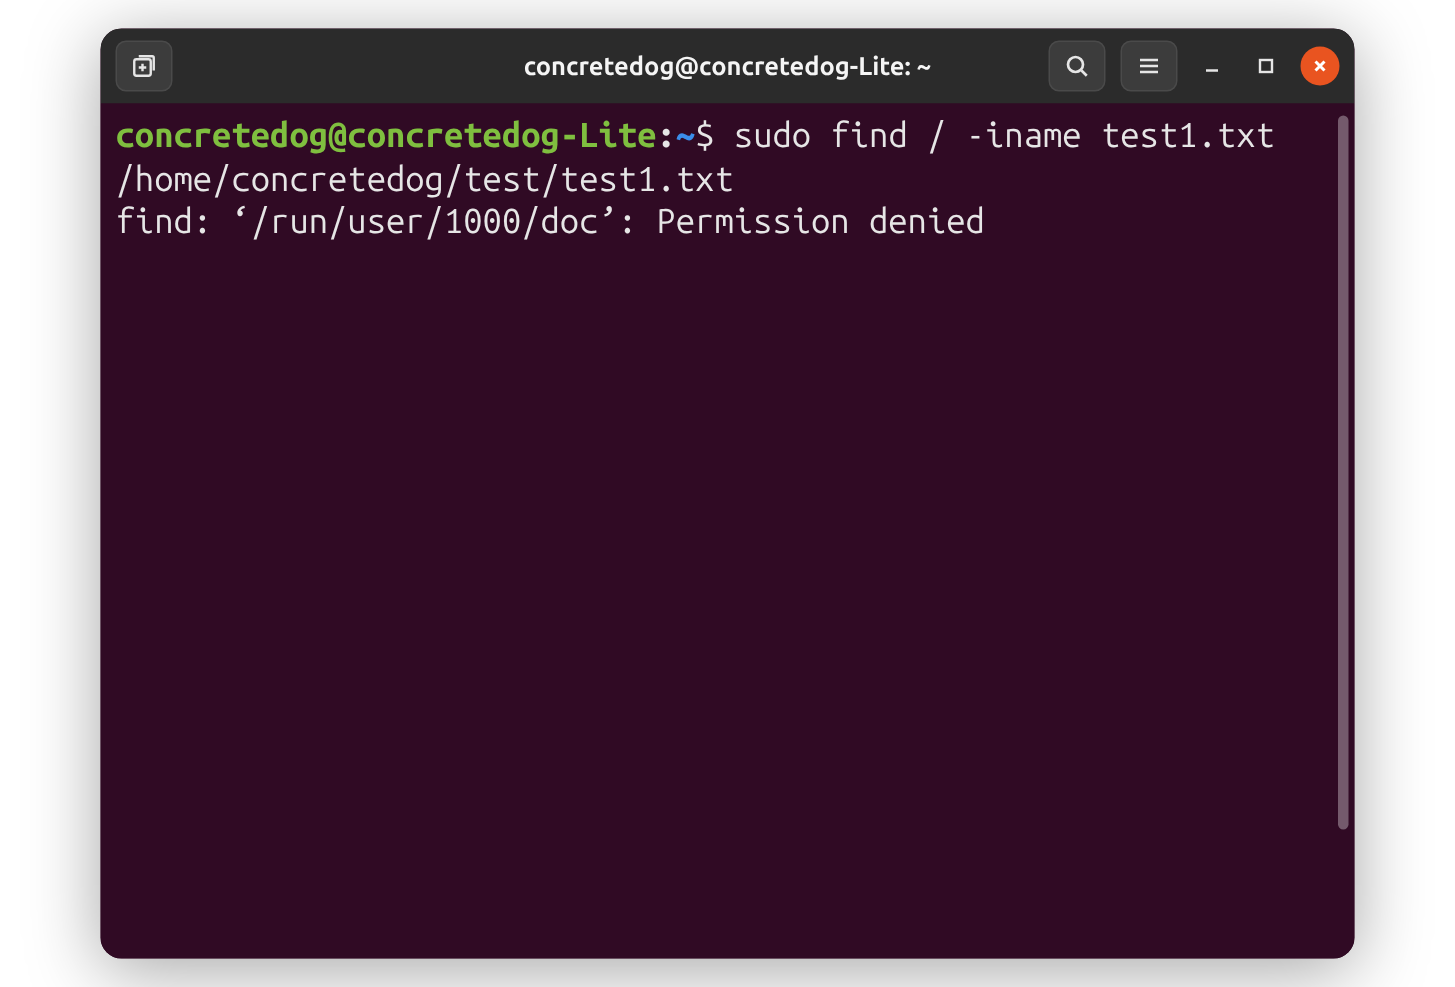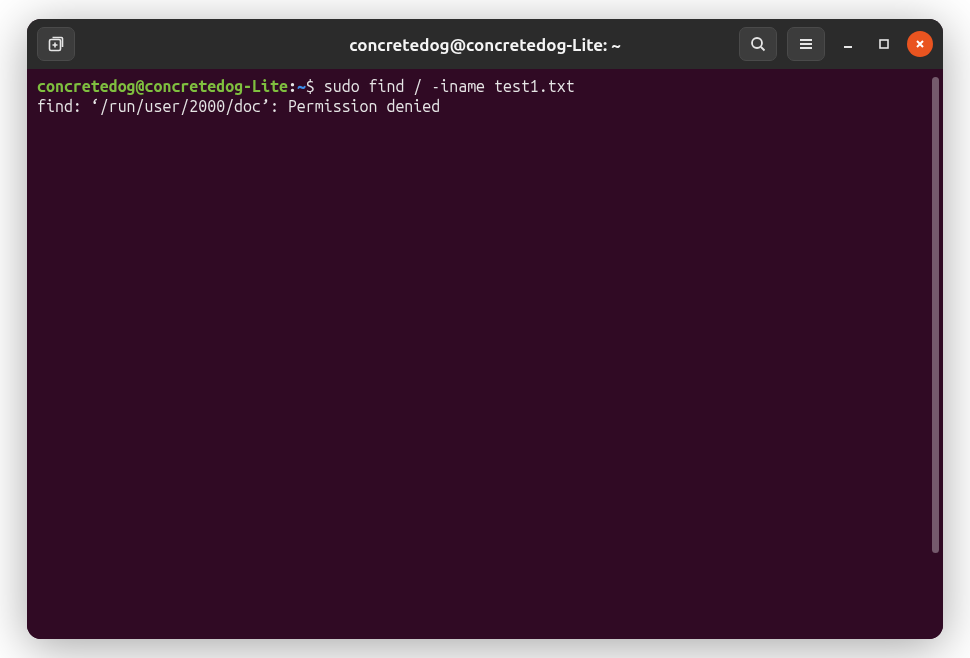--- a/index.html
+++ b/index.html
@@ -9,21 +9,21 @@
       background: #ffffff;
       font-family: "Ubuntu Mono", "DejaVu Sans Mono", "Consolas", monospace;
       display: flex;
       align-items: center;
       justify-content: center;
     }
     .shadow-wrap {
       filter: drop-shadow(0 8px 24px rgba(0,0,0,0.35));
     }
     .window {
-      width: 916px;
+      width: 836px;
       height: 620px;
       border-radius: 14px;
       overflow: hidden;
       display: flex;
       flex-direction: column;
       background: #300a24;
     }
     .titlebar {
       height: 50px;
       background: #2b2b2b;
@@ -51,21 +51,21 @@
     .tb-icon { display:block; }
     .win-ctl {
       width:26px; height:26px; display:flex; align-items:center;
       justify-content:center; border-radius:50%;
     }
     .win-close { background:#e95420; }
     .terminal {
       flex:1; position:relative;
       background:#300a24;
       padding:8px 14px 8px 10px;
-      font-size:16px;
+      font-size:23px;
       line-height:1.24;
       color:#e6e6e6;
       overflow:hidden;
     }
     .scrollbar-track {
       position:absolute; right:4px; top:8px; bottom:8px; width:7px;
       background:transparent;
     }
     .scrollbar-thumb {
       position:absolute; right:0; left:0; top:0; height:86%;
@@ -125,21 +125,22 @@
           <path d="M4 4 L10 10 M10 4 L4 10"></path>
         </svg>
       </div>
     </div>
   </div>
 
   <div class="terminal">
 
     <div class="line"><span class="p-user">concretedog</span><span class="p-user">@</span><span class="p-host">concretedog-Lite</span><span class="p-colon">:</span><span class="p-path">~</span><span class="p-dollar">$</span><span class="p-cmd"> sudo find / -iname test1.txt</span></div>
 
-    <div class="line">find: ‘/run/user/2000/doc’: Permission denied</div>
+    <div class="line">/home/concretedog/test/test1.txt</div>
+    <div class="line">find: ‘/run/user/1000/doc’: Permission denied</div>
 
 
     <div class="scrollbar-track">
       <div class="scrollbar-thumb"></div>
     </div>
   </div>
 
 </div>
 </div>
 

